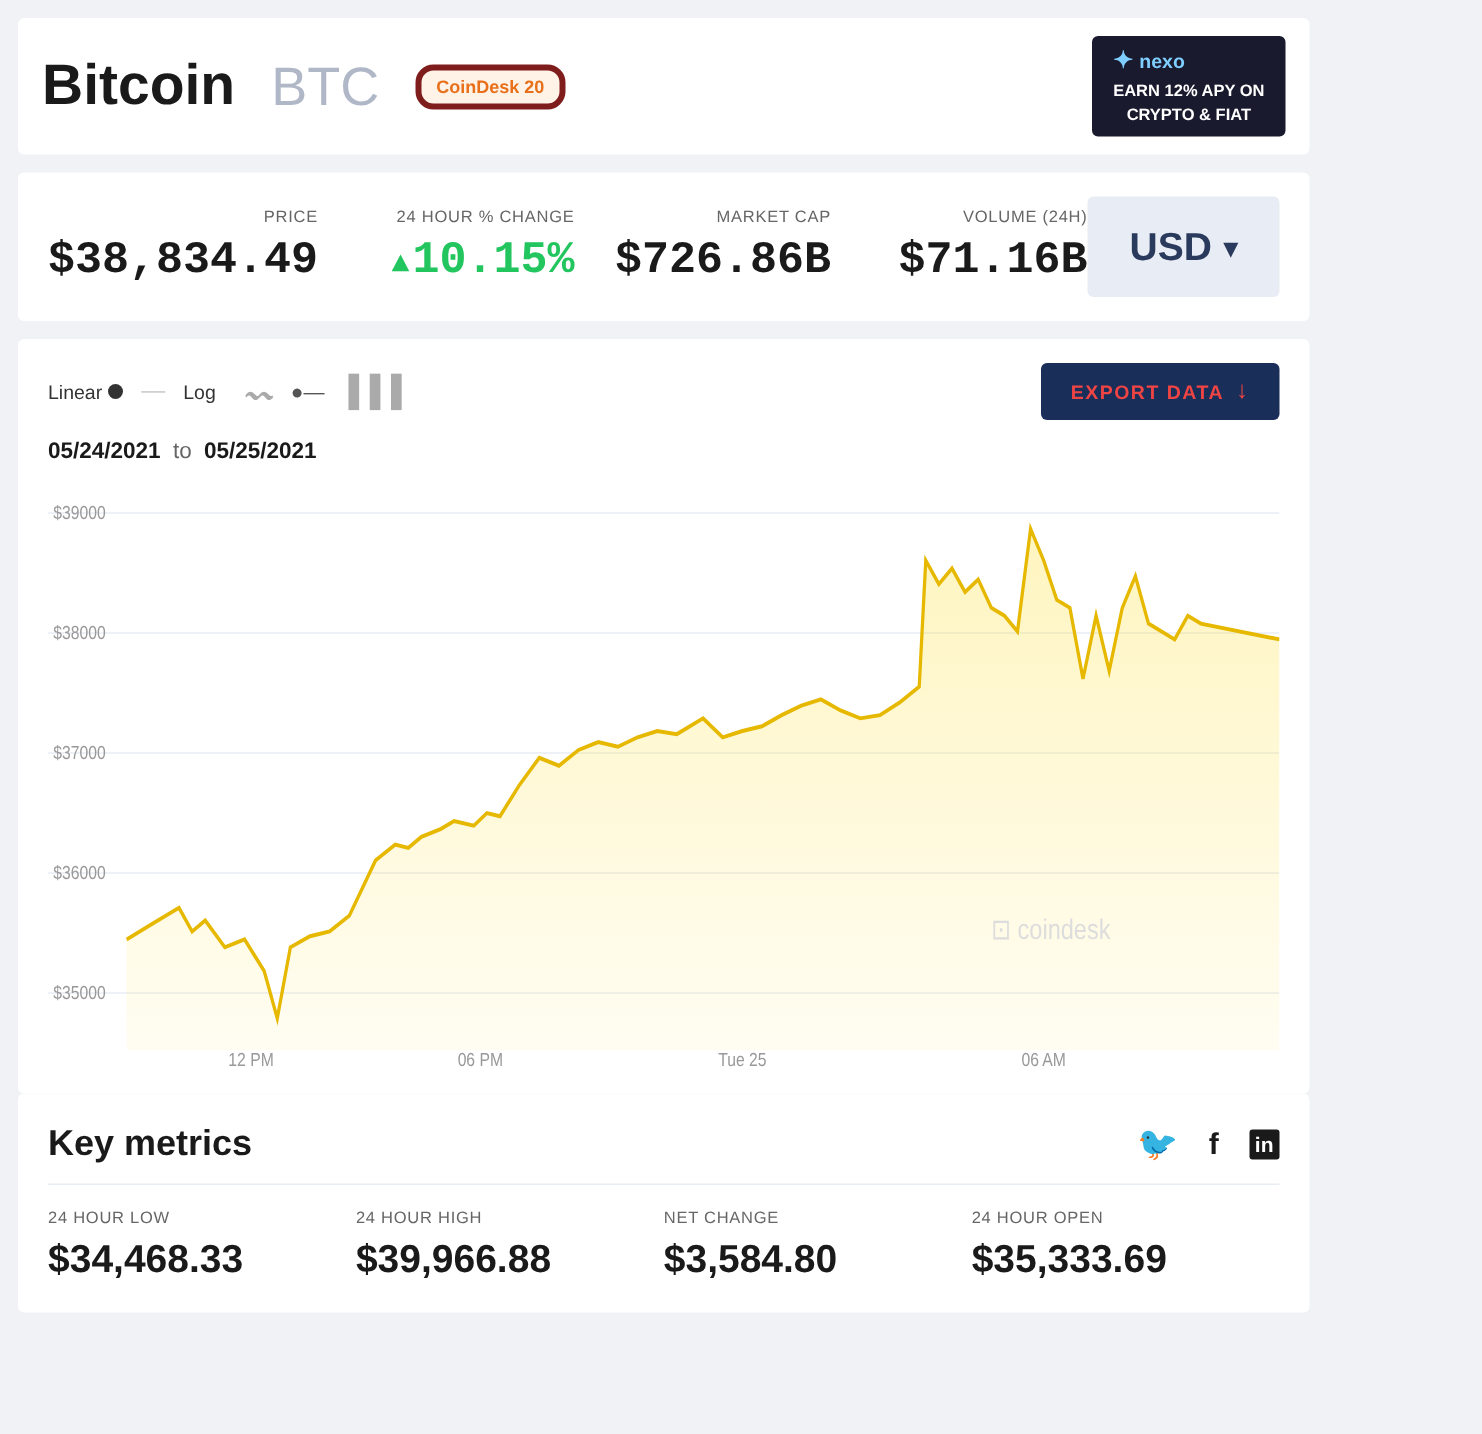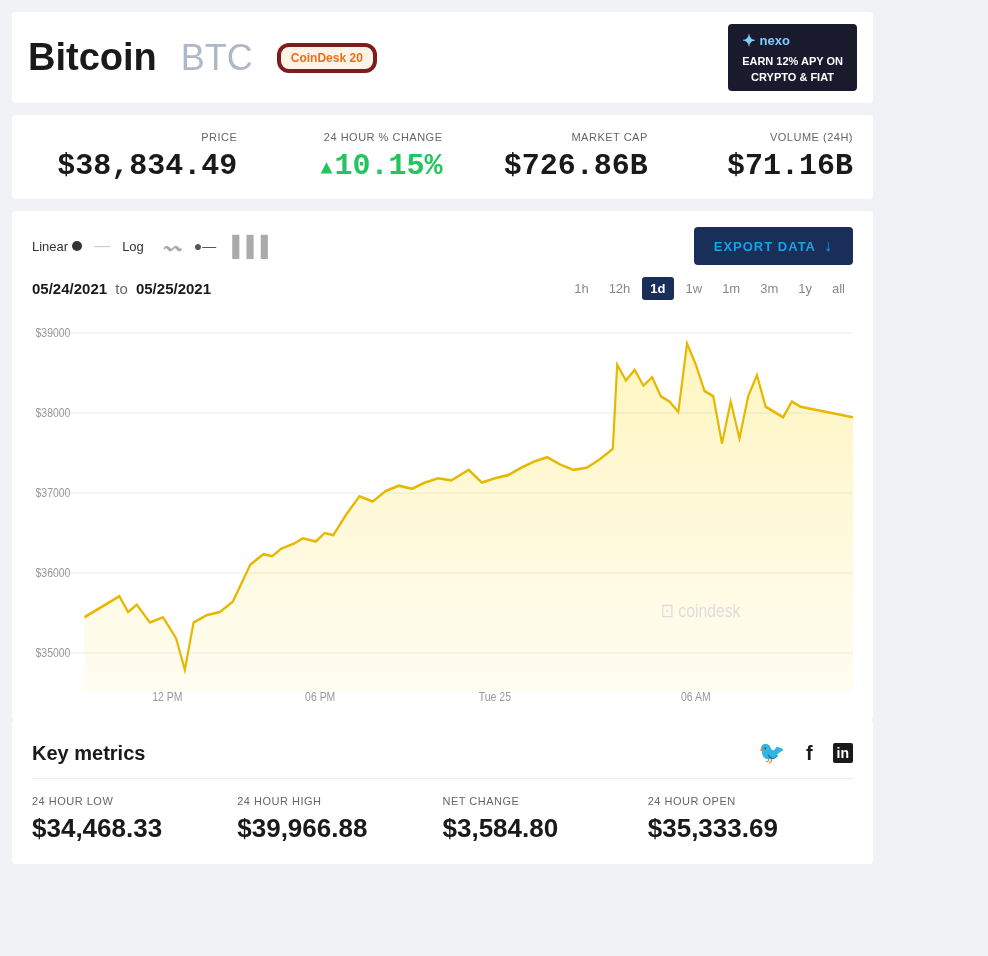--- a/index.html
+++ b/index.html
@@ -174,21 +174,21 @@
     }
 
     .separator {
       color: #ccc;
       margin: 0 4px;
     }
 
     .export-btn {
       margin-left: auto;
       background: #1a2e5a;
-      color: #0ea5e9;
+      color: #ef4444;
       border: none;
       border-radius: 4px;
       padding: 10px 20px;
       font-size: 13px;
       font-weight: 700;
       letter-spacing: 1px;
       cursor: pointer;
       display: flex;
       align-items: center;
       gap: 8px;
@@ -255,21 +255,21 @@
     }
 
     .metrics-header {
       display: flex;
       align-items: center;
       justify-content: space-between;
       margin-bottom: 12px;
     }
 
     .metrics-title {
-      font-size: 20px;
+      font-size: 24px;
       font-weight: 700;
       color: #1a1a1a;
     }
 
     .social-icons {
       display: flex;
       align-items: center;
       gap: 20px;
     }
 
@@ -339,20 +339,24 @@
       </div>
     </div>
     <div class="stat-item">
       <div class="stat-label">MARKET CAP</div>
       <div class="stat-value">$726.86B</div>
     </div>
     <div class="stat-item">
       <div class="stat-label">VOLUME (24H)</div>
       <div class="stat-value">$71.16B</div>
     </div>
+    <button class="currency-selector">
+      <span>USD</span>
+      <span class="chevron">▾</span>
+    </button>
   </div>
 
   <div class="chart-section">
     <div class="chart-controls">
       <button class="chart-type-btn">
         <span>Linear</span>
         <span class="dot"></span>
       </button>
       <span class="separator">—</span>
       <button class="chart-type-btn">
@@ -365,30 +369,20 @@
         <span>EXPORT DATA</span>
         <span style="font-size:16px;">↓</span>
       </button>
     </div>
 
     <div class="date-range-row">
       <div class="date-range">
         <span>05/24/2021</span>
         <span class="to">to</span>
         <span>05/25/2021</span>
-      </div>
-      <div class="time-buttons">
-        <button class="time-btn">1h</button>
-        <button class="time-btn">12h</button>
-        <button class="time-btn active">1d</button>
-        <button class="time-btn">1w</button>
-        <button class="time-btn">1m</button>
-        <button class="time-btn">3m</button>
-        <button class="time-btn">1y</button>
-        <button class="time-btn">all</button>
       </div>
     </div>
 
     <div class="chart-area">
       <svg viewBox="0 0 940 380" preserveAspectRatio="none">
 
         <line x1="0" y1="20" x2="940" y2="20" stroke="#e8ecf4" stroke-width="1"></line>
         <line x1="0" y1="96" x2="940" y2="96" stroke="#e8ecf4" stroke-width="1"></line>
         <line x1="0" y1="172" x2="940" y2="172" stroke="#e8ecf4" stroke-width="1"></line>
         <line x1="0" y1="248" x2="940" y2="248" stroke="#e8ecf4" stroke-width="1"></line>

